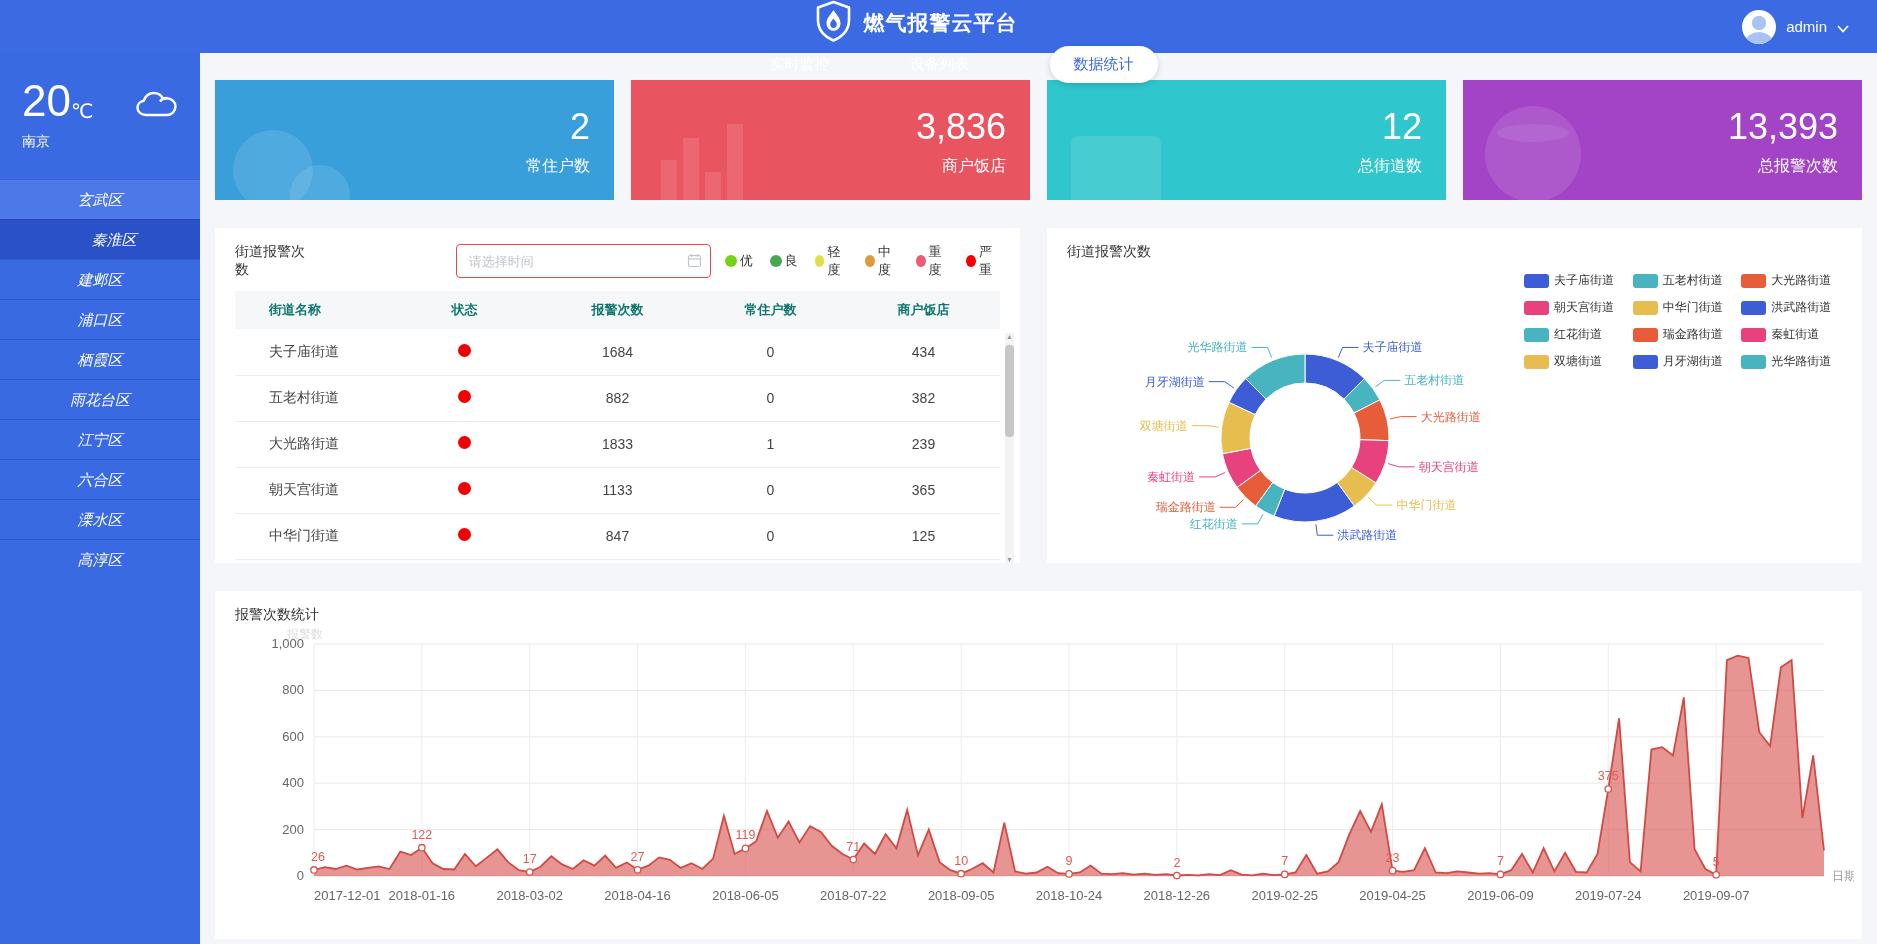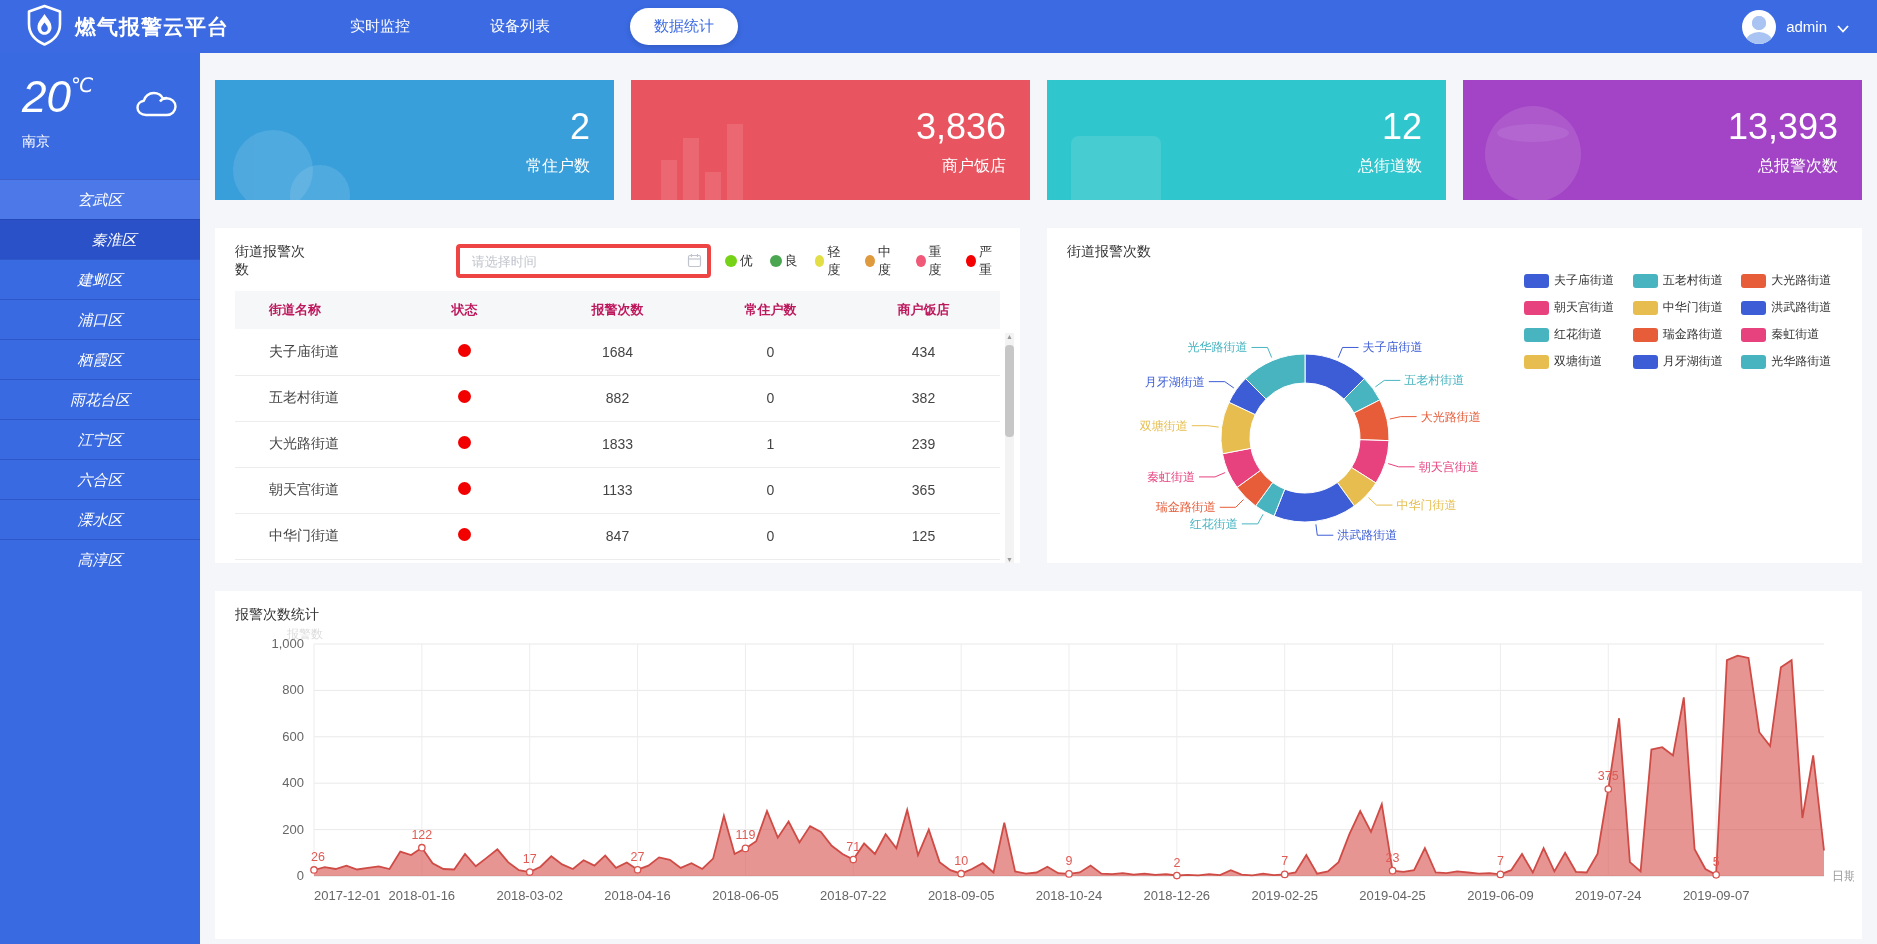--- a/index.html
+++ b/index.html
@@ -2,38 +2,38 @@
 <html><head>
 <meta charset="utf-8">
 <style>
   * { margin:0; padding:0; box-sizing:border-box; }
   html,body { width:1877px; height:944px; overflow:hidden;
     font-family:"Liberation Sans","DejaVu Sans",sans-serif; background:#f4f6f9; }
   .app { position:relative; width:1877px; height:944px; }
 
   
   .navbar { position:absolute; left:0; top:0; right:0; height:53px; background:#3b6ae3;
-    display:flex; align-items:center; color:#fff; z-index:5; }
+    display:flex; align-items:center; color:#fff; z-index:5;flex-direction:column; }
   .brand { display:flex; align-items:center; gap:12px; padding-left:26px; width:300px; }
   .brand-title { font-size:21px; font-weight:bold; letter-spacing:1px; }
   .nav-items { display:flex; align-items:center; gap:80px; margin-left:50px; }
   .nav-item { font-size:15px; color:#fff; cursor:pointer; }
   .nav-item.active { background:#fff; color:#3b6ae3; padding:9px 24px; border-radius:19px;
     box-shadow:0 2px 6px rgba(0,0,0,.15); }
   .user { position:absolute; right:28px; top:0; height:53px; display:flex; align-items:center;
     gap:10px; cursor:pointer; }
   .avatar { width:34px; height:34px; border-radius:50%; background:#fff; position:relative; overflow:hidden; }
   .avatar .head { position:absolute; left:10px; top:6px; width:14px; height:14px; border-radius:50%; background:#a9c4f2; }
   .avatar .body { position:absolute; left:4px; top:22px; width:26px; height:18px; border-radius:50%; background:#a9c4f2; }
   .user-name { font-size:15px; }
 
   
   .sidebar { position:absolute; left:0; top:53px; bottom:0; width:200px; background:#3a6ae1; color:#fff; }
   .weather { padding:22px 20px 18px 22px; margin-bottom:10px; }
-  .temp-row { display:flex; align-items:flex-start;font-style:italic; }
+  .temp-row { display:flex; align-items:flex-end; }
   .temp { font-size:44px; font-weight:400; line-height:1; }
   .temp-unit { font-size:20px; margin-top:-2px; }
   .cloud-ic { margin-left:auto; margin-top:14px; }
   .city { font-size:14px; margin-top:10px; }
   .district-list { list-style:none;font-style:italic; }
   .district-list li { height:40px; line-height:40px; text-align:center; font-size:15px;
     border-top:1px solid rgba(25,55,160,.35); cursor:pointer; }
   .district-list li.hover { background:#4d79e8; }
   .district-list li.selected { background:#2b51c8;padding-left:28px; }
 
@@ -48,30 +48,30 @@
   .deco div { position:absolute; background:rgba(255,255,255,.14); }
 
   .panels-row { display:flex; gap:27px; height:335px; margin-bottom:28px; }
   .panel { background:#fff; position:relative; }
   .left-panel { width:805px; }
   .right-panel { flex:1; }
   .panel-title { font-size:14px; color:#333; }
 
   .lp-header { display:flex; align-items:center; padding:15px 20px 10px 20px; }
   .date-wrap { position:relative; margin-left:145px; }
-  .date-input { width:255px; height:34px; border:4px solid #ef4444; border-radius:4px;
+  .date-input { width:255px; height:34px; border:1px solid #ef4444; border-radius:4px;
     font-size:13px; color:#666; padding:0 32px 0 12px; outline:none; }
   .date-input::placeholder { color:#c0c4cc; }
   .cal-ic { position:absolute; right:9px; top:9px; }
   .sev-legend { display:flex; align-items:center; margin-left:14px; gap:17px; }
   .sev-item { display:flex; align-items:center; gap:3px; font-size:13px; color:#333; }
   .sev-dot { width:12px; height:12px; border-radius:50%; display:inline-block; }
 
   table.street { width:calc(100% - 40px); margin:2px 20px 0 20px; border-collapse:collapse; table-layout:fixed; }
-  table.street th { background:#f6f7f9; height:38px; font-size:13px; color:#be185d; font-weight:bold; }
+  table.street th { background:#f6f7f9; height:38px; font-size:13px; color:#0f766e; font-weight:bold; }
   table.street td { height:46px; font-size:14px; color:#444; border-bottom:1px solid #ededed; background:#fff; }
   table.street th:first-child, table.street td:first-child { text-align:left; padding-left:34px; }
   table.street th, table.street td { text-align:center; }
   .status-dot { display:inline-block; width:13px; height:13px; border-radius:50%; }
   .scrollbar { position:absolute; right:6px; top:105px; width:9px; height:230px; background:#f3f3f3; }
   .scroll-thumb { position:absolute; left:0; top:12px; width:9px; height:92px; background:#c7c7c7; border-radius:4px; }
   .scroll-arrow { position:absolute; left:0; width:9px; font-size:7px; color:#9a9a9a; text-align:center; }
   .scroll-arrow.up { top:0; } .scroll-arrow.down { bottom:0; }
 
   .rp-title { padding:15px 0 0 20px; }

